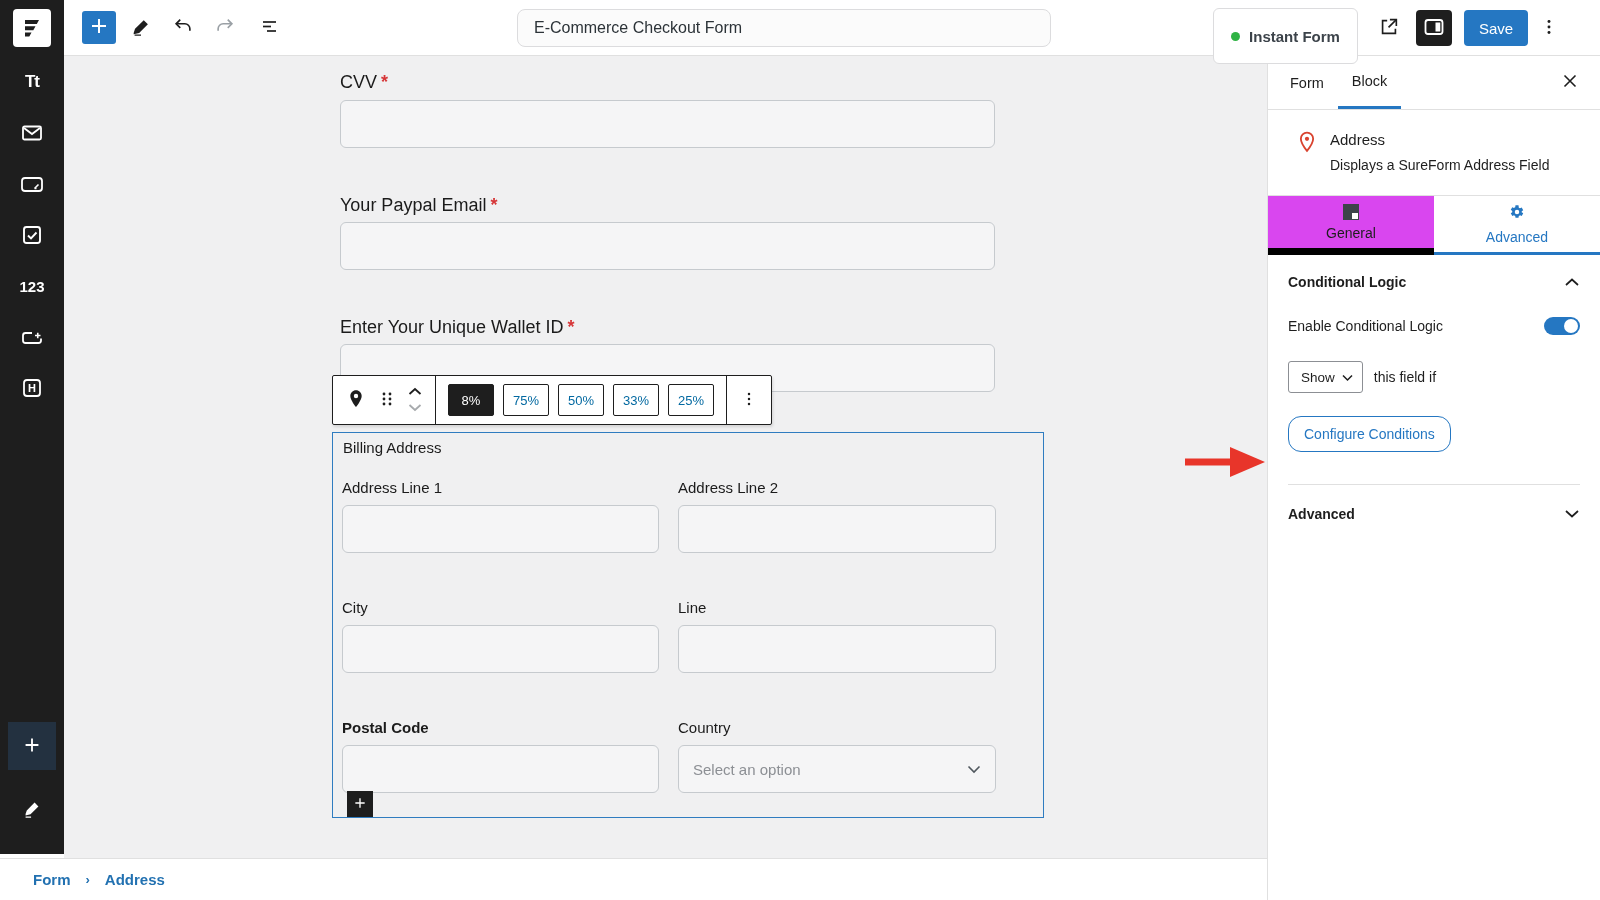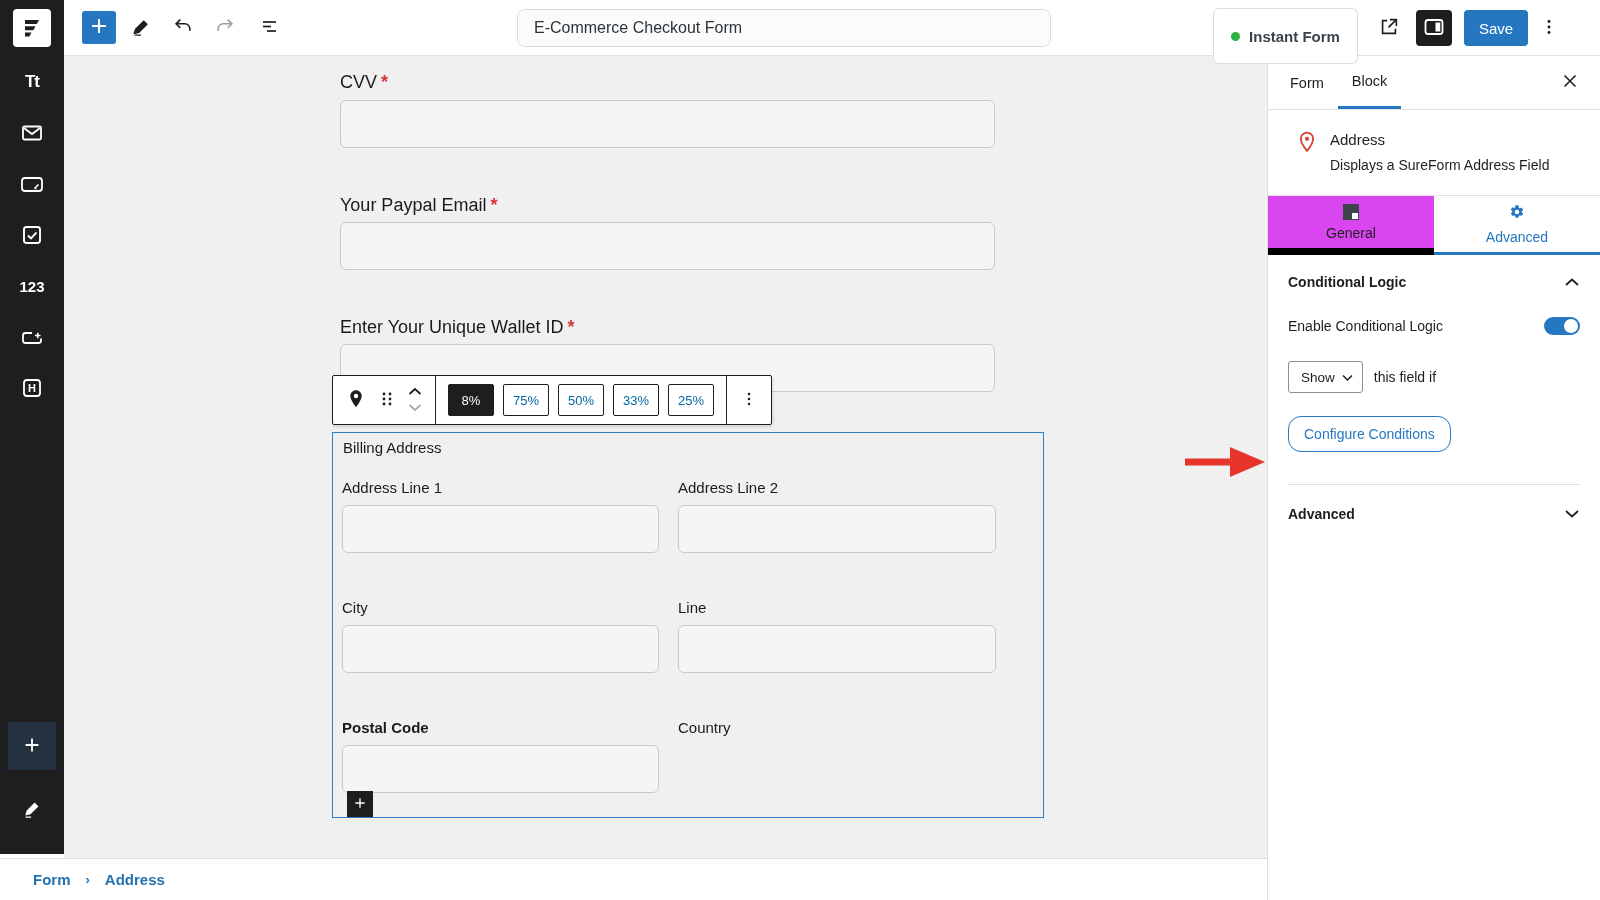--- a/index.html
+++ b/index.html
@@ -287,20 +287,26 @@
       <div class="b-input col2" style="top:72px;"></div>
 
       <div class="b-label col1" style="top:166px;">City</div>
       <div class="b-label col2" style="top:166px;">Line</div>
       <div class="b-input col1" style="top:192px;"></div>
       <div class="b-input col2" style="top:192px;"></div>
 
       <div class="b-label col1" style="top:286px;font-weight:bold;">Postal Code</div>
       <div class="b-label col2" style="top:286px;">Country</div>
       <div class="b-input col1" style="top:312px;"></div>
+      <div class="b-input col2 country-sel" style="top:312px;">
+        <span class="country-ph">Select an option</span>
+        <span><svg width="14" height="9" viewBox="0 0 14 9" fill="none" stroke="#50575e" stroke-width="1.6">
+              <path d="m1.5 1.5 5.5 5.5 5.5-5.5"></path>
+            </svg></span>
+      </div>
 
       <button class="blk-inserter">
         <span><svg width="16" height="16" viewBox="0 0 24 24">
               <path d="M11 5v6H5v2h6v6h2v-6h6v-2h-6V5z" fill="#fff"></path>
             </svg></span>
       </button>
     </div>
   </div>
 
   <div class="anno-arrow">

